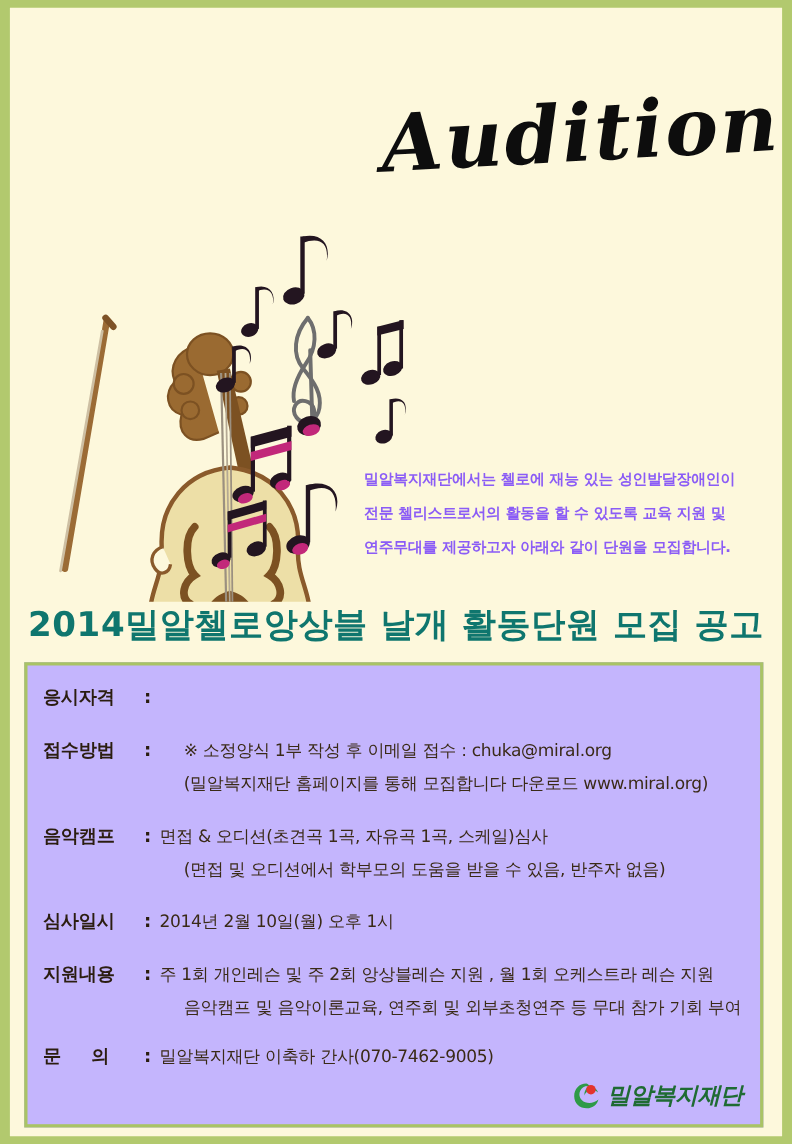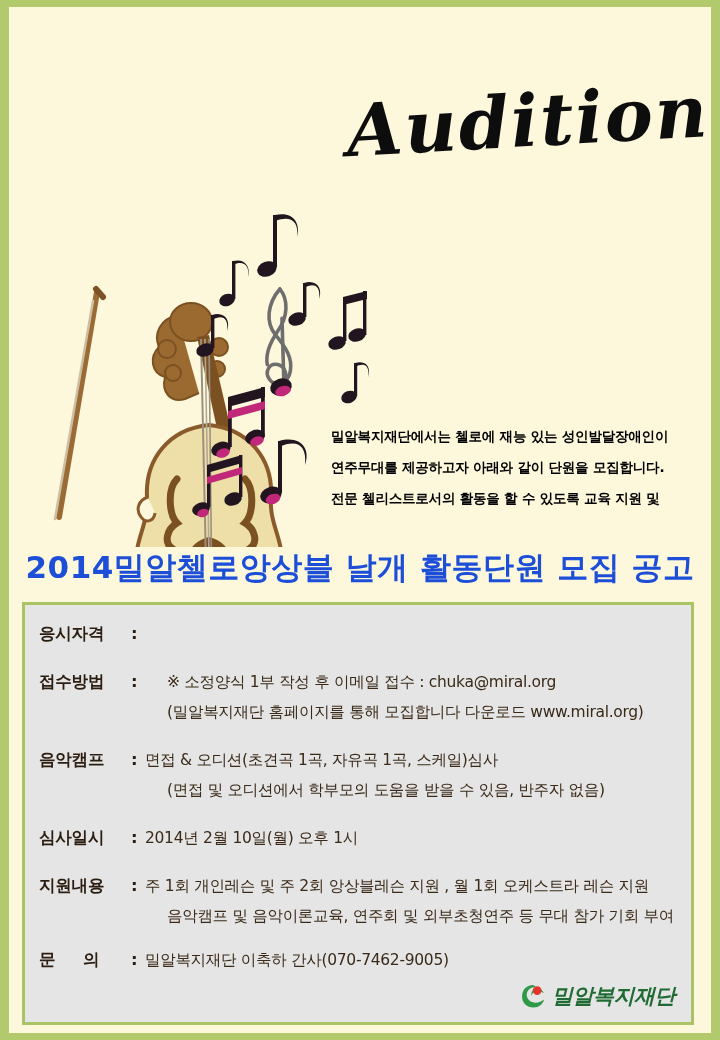--- a/index.html
+++ b/index.html
@@ -55,52 +55,52 @@
     width: 320px;
     height: 350px;
   }
 
   
   .intro {
     position: absolute;
     left: 322px;
     top: 414px;
     width: 380px;
-    color: #000000;
+    color: #8b5cf6;
     font-size: 13.5px;
     line-height: 31px;
     font-weight: 600;
     text-align: left;
     letter-spacing: -0.2px;
   }
   .intro div { white-space: nowrap; }
 
   
   .main-heading {
     position: absolute;
     left: 0;
     right: 0;
     top: 540px;
     text-align: center;
-    color: #1d4ed8;
+    color: #0f766e;
     font-weight: 700;
     font-size: 31px;
     letter-spacing: 0.5px;
     white-space: nowrap;
   }
 
   
   .content-box {
     position: absolute;
     left: 13px;
     top: 595px;
     width: 672px;
     height: 423px;
     box-sizing: border-box;
-    background: #e5e5e5;
+    background: #c4b5fd;
     border: 3px solid #a9c365;
     padding: 14px 0 0 0;
   }
 
   .rows {
     position: relative;
     width: 100%;
     height: 100%;
   }
 
@@ -285,22 +285,22 @@
           <rect x="190" y="258" width="3.4" height="42" fill="#231520"></rect>
           <path d="M158 268 L193 258 L193 266 L158 276 Z" fill="#231520"></path>
           <path d="M158 280 L193 270 L193 277 L158 287 Z" fill="#c2287a"></path>
         </g>
       </g>
     </svg>
   </div>
 
   <div class="intro">
     <div>밀알복지재단에서는 첼로에 재능 있는 성인발달장애인이</div>
+    <div>전문 첼리스트로서의 활동을 할 수 있도록 교육 지원 및</div>
     <div>연주무대를 제공하고자 아래와 같이 단원을 모집합니다.</div>
-    <div>전문 첼리스트로서의 활동을 할 수 있도록 교육 지원 및</div>
   </div>
 
   <div class="main-heading">2014밀알첼로앙상블 날개 활동단원 모집 공고</div>
 
   <div class="content-box">
     <div class="rows">
 
       <div class="row">
         <div class="row-label">응시자격</div>
         <div class="row-colon">:</div>

